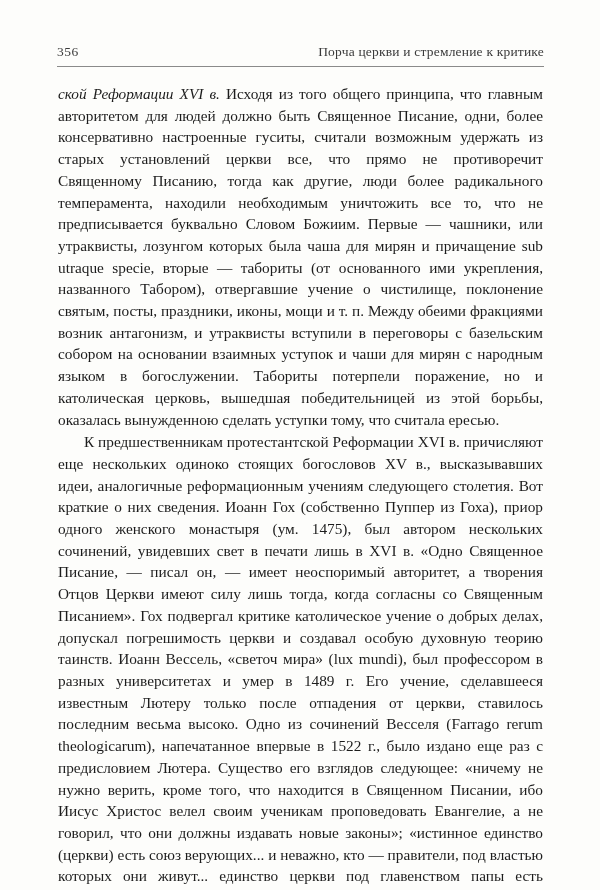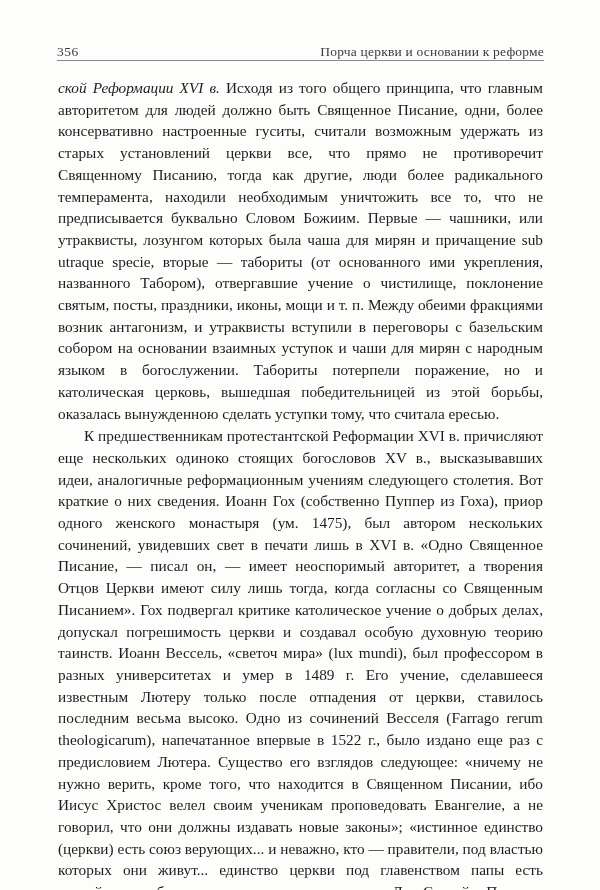--- a/index.html
+++ b/index.html
@@ -18,20 +18,21 @@
     color: #1f1f1f;
     overflow: hidden;
   }
   .running-head {
     display: flex;
     justify-content: space-between;
     align-items: baseline;
     font-size: 13.5px;
     color: #3a3a3a;
     border-bottom: 1px solid #8a8a8a;
+    padding-bottom: 6px;
     margin-bottom: 16px;
   }
   .running-head .pagenum {
     letter-spacing: 0.5px;
   }
   .running-head .running-title {
     letter-spacing: 0.2px;
   }
   .body-text {
     font-size: 15.3px;
@@ -49,21 +50,21 @@
     font-style: italic;
   }
 </style>
 </head>
 <body>
 
 <div class="page">
 
   <header class="running-head">
     <span class="pagenum">356</span>
-    <span class="running-title">Порча церкви и основании к реформе</span>
+    <span class="running-title">Порча церкви и стремление к критике</span>
   </header>
 
   <main class="body-text">
     <div id="paragraphs">
         <p class="para"><span class="italic">ской Реформации XVI в.</span><span> Исходя из того общего принципа, что главным авторитетом для людей должно быть Священное Писание, одни, более консервативно настроенные гуситы, считали возможным удержать из старых установлений церкви все, что прямо не противоречит Священному Писанию, тогда как другие, люди более радикального темперамента, находили необходимым уничтожить все то, что не предписывается буквально Словом Божиим. Первые — чашники, или утраквисты, лозунгом которых была чаша для мирян и причащение sub utraque specie, вторые — табориты (от основанного ими укрепления, названного Табором), отвергавшие учение о чистилище, поклонение святым, посты, праздники, иконы, мощи и т. п. Между обеими фракциями возник антагонизм, и утраквисты вступили в переговоры с базельским собором на основании взаимных уступок и чаши для мирян с народным языком в богослужении. Табориты потерпели поражение, но и католическая церковь, вышедшая победительницей из этой борьбы, оказалась вынужденною сделать уступки тому, что считала ересью.</span></p>
         <p class="para indent"><span>К предшественникам протестантской Реформации XVI в. причисляют еще нескольких одиноко стоящих богословов XV в., высказывавших идеи, аналогичные реформационным учениям следующего столетия. Вот краткие о них сведения. Иоанн Гох (собственно Пуппер из Гоха), приор одного женского монастыря (ум. 1475), был автором нескольких сочинений, увидевших свет в печати лишь в XVI в. «Одно Священное Писание, — писал он, — имеет неоспоримый авторитет, а творения Отцов Церкви имеют силу лишь тогда, когда согласны со Священным Писанием». Гох подвергал критике католическое учение о добрых делах, допускал погрешимость церкви и создавал особую духовную теорию таинств. Иоанн Вессель, «светоч мира» (lux mundi), был профессором в разных университетах и умер в 1489 г. Его учение, сделавшееся известным Лютеру только после отпадения от церкви, ставилось последним весьма высоко. Одно из сочинений Весселя (Farrago rerum theologicarum), напечатанное впервые в 1522 г., было издано еще раз с предисловием Лютера. Существо его взглядов следующее: «ничему не нужно верить, кроме того, что находится в Священном Писании, ибо Иисус Христос велел своим ученикам проповедовать Евангелие, а не говорил, что они должны издавать новые законы»; «истинное единство (церкви) есть союз верующих... и неважно, кто — правители, под властью которых они живут... единство церкви под главенством папы есть случайность, ибо не папа есть связующая сила, а Дух Святой». Поэтому он находил, что graecus vera pietate affectus скорее спасется, чем latinus non affectus</span></p>
       </div>
 
   </main>
 

